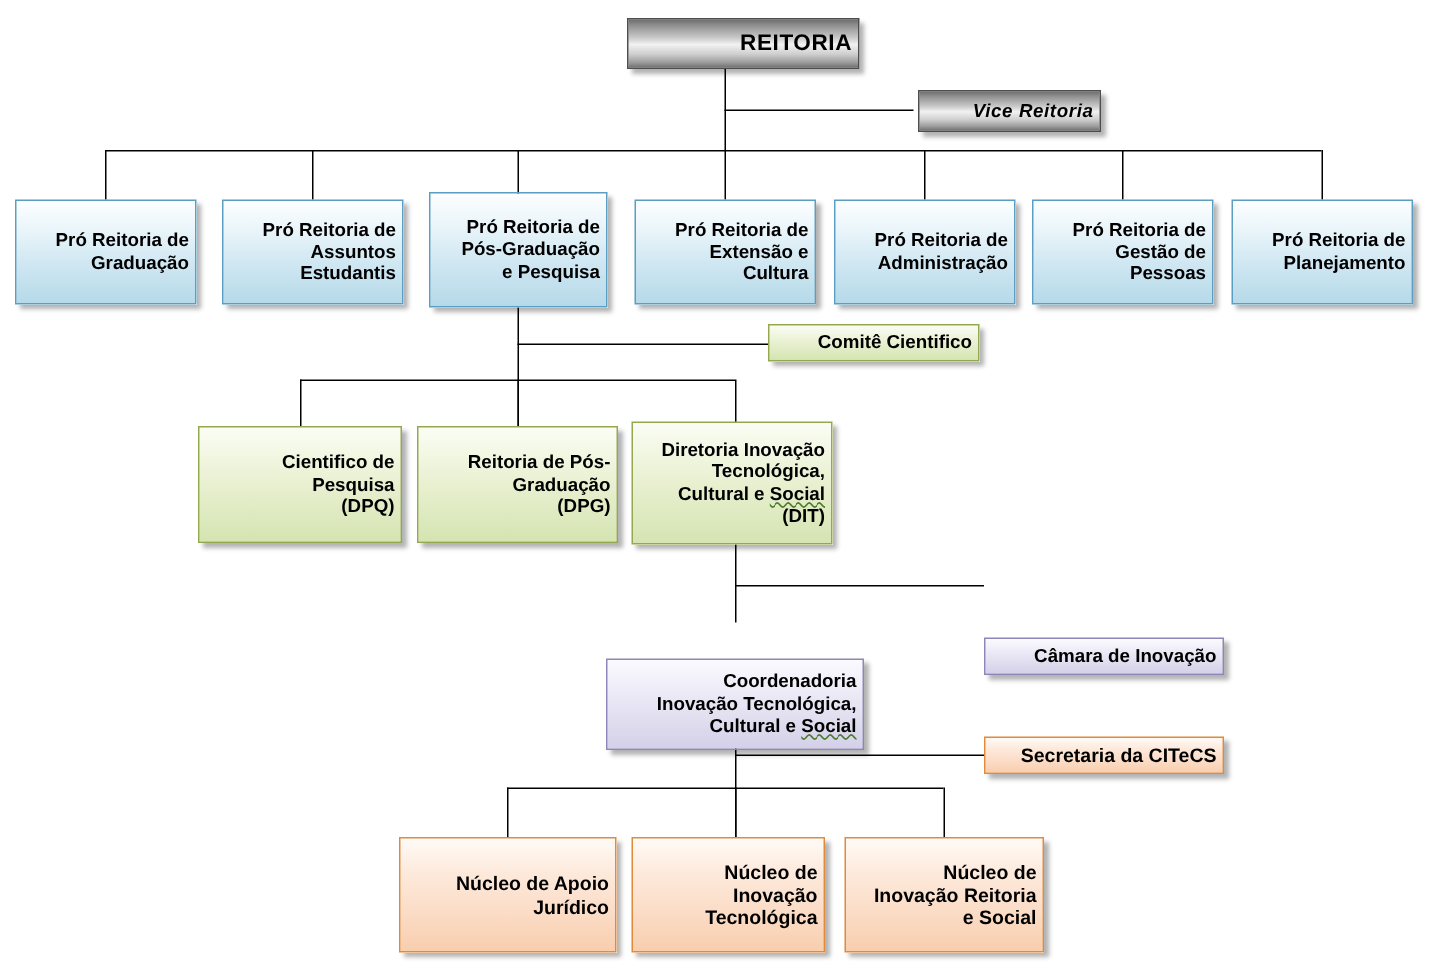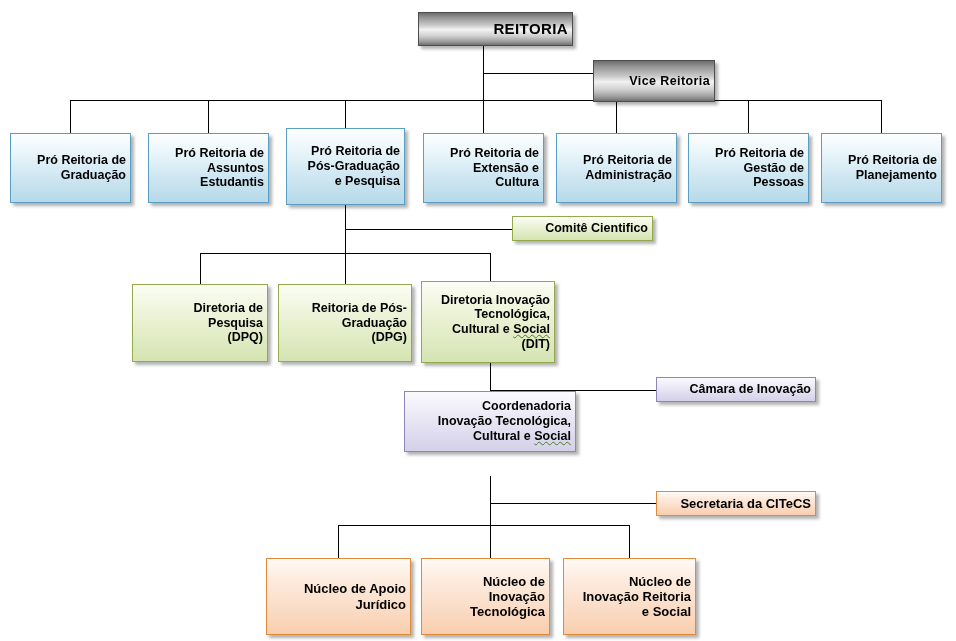--- a/index.html
+++ b/index.html
@@ -72,20 +72,21 @@
     border-color: #93a84f;
     font-size: 12.5px;
   }
   .n-green.pill { font-size: 12.5px; }
 
   
   .n-purple {
     background: linear-gradient(to bottom, #fbfaff 0%, #f0eef8 28%, #e2dff0 64%, #d4d0e8 100%);
     border-color: #8d86b8;
     font-size: 12.5px;
+    margin-top: 48px;
   }
 
   
   .n-orange {
     background: linear-gradient(to bottom, #fffaf6 0%, #fdeadc 30%, #fbdcc6 66%, #f8cead 100%);
     border-color: #e08a3c;
     font-size: 13px;
   }
 
   
@@ -135,21 +136,21 @@
 
   <div class="line h" style="left:338px; top:525px; width:291px;"></div>
   <div class="line v" style="left:338px; top:525px; height:33px;"></div>
   <div class="line v" style="left:490px; top:525px; height:33px;"></div>
   <div class="line v" style="left:629px; top:525px; height:33px;"></div>
 
   <div class="node n-grey shadowed" style="left:418px; top:12px; width:155px; height:34px;">
     <span class="label">REITORIA</span>
   </div>
 
-  <div class="node n-grey small shadowed" style="left:593px; top:60px; width:122px; height:42px;">
+  <div class="node n-grey small shadowed" style="left:612px; top:60px; width:122px; height:28px;font-style:italic;">
     <span class="label">Vice Reitoria</span>
   </div>
 
   <div class="node n-blue shadowed" style="left:10px; top:133px; width:121px; height:70px;">
     <span class="label">
       <span>Pró Reitoria de</span><br>
       <span>Graduação</span>
     </span>
   </div>
 
@@ -198,21 +199,21 @@
       <span>Planejamento</span>
     </span>
   </div>
 
   <div class="node n-green pill shadowed" style="left:512px; top:216px; width:141px; height:25px;">
     <span class="label">Comitê Cientifico</span>
   </div>
 
   <div class="node n-green shadowed" style="left:132px; top:284px; width:136px; height:78px;">
     <span class="label">
-      <span>Diretoria de</span><br>
+      <span>Cientifico de</span><br>
       <span>Pesquisa</span><br>
       <span>(DPQ)</span>
     </span>
   </div>
 
   <div class="node n-green shadowed" style="left:278px; top:284px; width:134px; height:78px;">
     <span class="label">
       <span>Reitoria de Pós-</span><br>
       <span>Graduação</span><br>
       <span>(DPG)</span>

